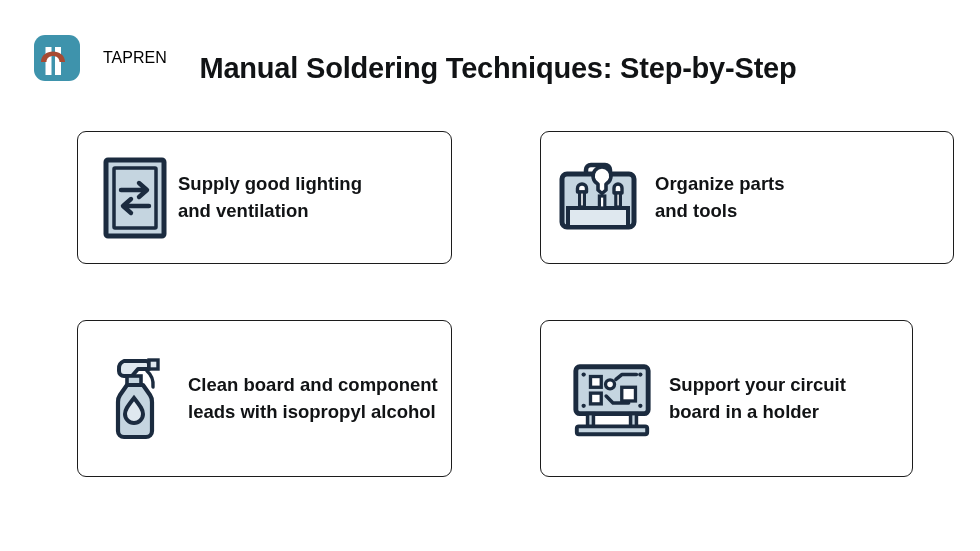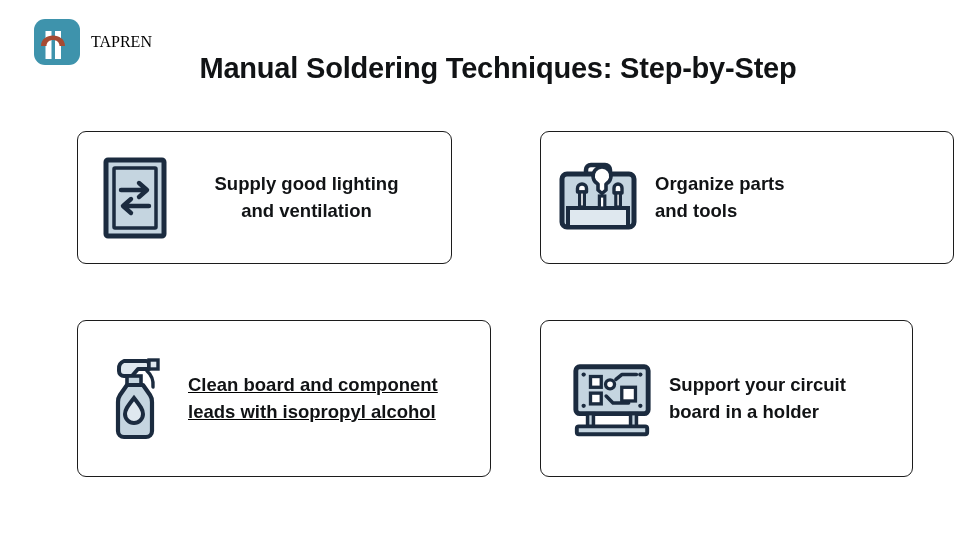--- a/index.html
+++ b/index.html
@@ -13,25 +13,24 @@
     position: relative;
     overflow: hidden;
     font-family: "Liberation Sans", sans-serif;
     -webkit-font-smoothing: antialiased;
   }
 
   
   #brand {
     position: absolute;
     left: 33px;
-    top: 18px;
+    top: 34px;
     display: flex;
     align-items: center;
-    gap: 10px;
-    font-family: Liberation Serif, serif;
+    gap: 22px;
   }
   #brand-mark {
     width: 48px;
     height: 48px;
     display: block;
   }
 
   
   #page-title {
     position: absolute;
@@ -61,21 +60,21 @@
     box-sizing: border-box;
     background: #ffffff;
     border: 1.4px solid #1c1c1c;
     border-radius: 9px;
     display: flex;
     align-items: center;
     padding: 0 8px 0 14px;
   }
   .card.c0 { left: 0;     top: 0;     width: 375px; height: 133px; }
   .card.c1 { left: 463px; top: 0;     width: 414px; height: 133px; }
-  .card.c2 { left: 0;     top: 189px; width: 414px; height: 157px; text-decoration: underline; }
+  .card.c2 { left: 0;     top: 189px; width: 375px; height: 157px; }
   .card.c3 { left: 463px; top: 189px; width: 373px; height: 157px; padding-left: 28px; }
 
   .card-icon {
     flex: 0 0 auto;
     width: 86px;
     height: 92px;
     display: flex;
     align-items: center;
     justify-content: center;
   }
@@ -84,21 +83,21 @@
   .card-text {
     flex: 1 1 auto;
     font-family: "Liberation Sans", sans-serif;
     font-size: 18.5px;
     font-weight: bold;
     color: #111315;
     line-height: 1.43;
     white-space: pre-line;
     padding-left: 6px;
   }
-  .card.c0 .card-text { text-align: center; padding-left: 0; padding-right: 8px; }
+  .card.c0 .card-text { text-align: left; padding-left: 0; padding-right: 8px; }
   .card.c1 .card-text,
   .card.c2 .card-text,
   .card.c3 .card-text { text-align: left; }
   .card.c2 .card-text { padding-left: 10px; }
   .card.c3 .card-text { padding-left: 14px; }
   .card.c1 .card-text { padding-left: 14px; }
 </style>
 </head>
 <body>
 

